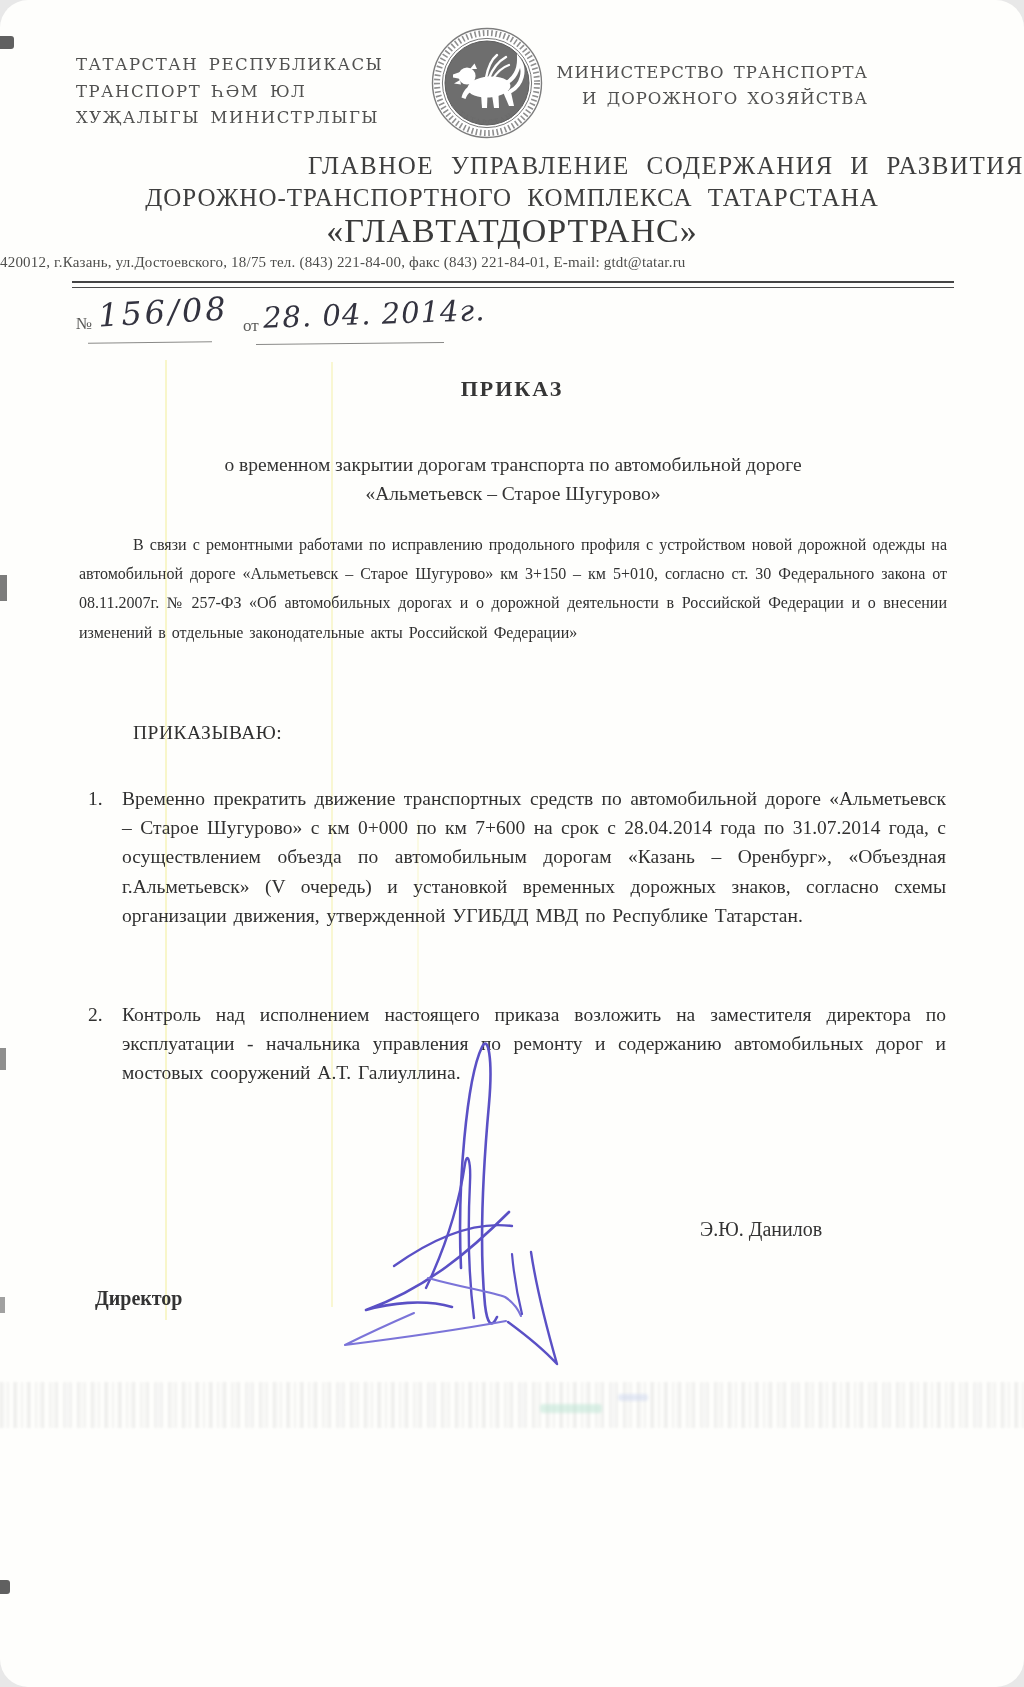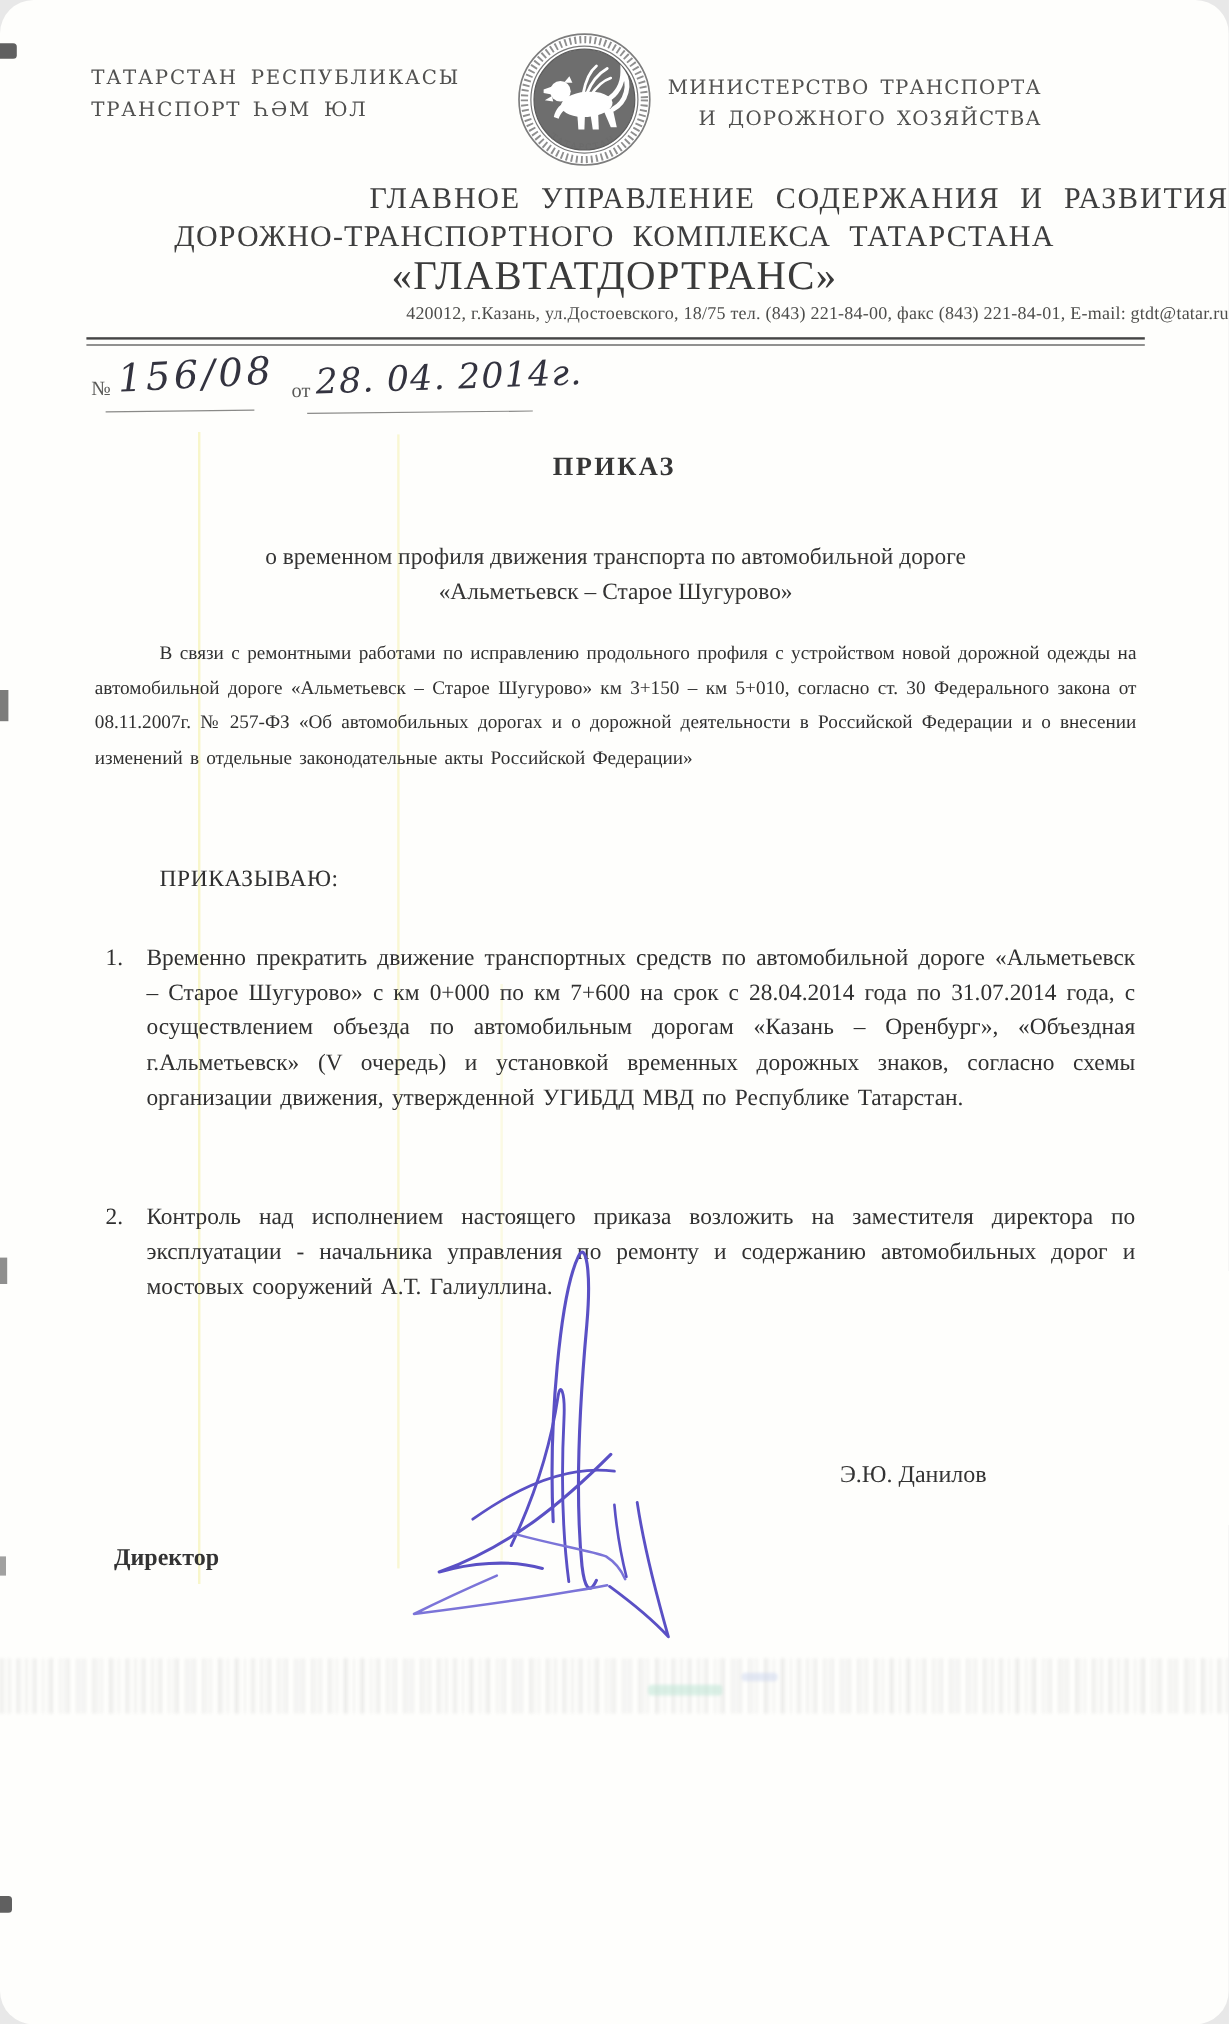--- a/index.html
+++ b/index.html
@@ -15,21 +15,21 @@
   .lh-right{position:absolute;left:552px;top:60px;width:316px;text-align:right;
     font-family:"DejaVu Serif",serif;font-size:16.5px;line-height:1.6;
     letter-spacing:1px;color:#515150;word-spacing:3px;}
   .emblem{position:absolute;left:429px;top:24px;width:116px;height:118px;}
   .org1{position:absolute;left:0;top:152px;width:100%;text-align:right;
     font-size:25px;letter-spacing:1.5px;word-spacing:9px;color:#3e3e3e;}
   .org2{position:absolute;left:0;top:184px;width:100%;text-align:center;
     font-size:25px;letter-spacing:1px;word-spacing:8px;color:#3e3e3e;}
   .org3{position:absolute;left:0;top:212px;width:100%;text-align:center;
     font-size:34px;letter-spacing:1px;color:#3a3a3a;}
-  .addr{position:absolute;left:0;top:254px;width:100%;text-align:right;
+  .addr{position:absolute;left:0;top:254px;width:100%;text-align:left;
     font-size:15px;color:#4d4d4b;letter-spacing:.2px;}
   .rule{position:absolute;left:72px;top:281px;width:882px;height:4px;
     border-top:2.5px solid #454545;border-bottom:1.5px solid #4a4a4a;}
   
   .ref-label{position:absolute;font-size:17px;color:#5a5a58;}
   .no-label{left:76px;top:314px;}
   .ot-label{left:243px;top:316px;}
   .hw{position:absolute;font-family:"DejaVu Serif",serif;font-style:italic;
     color:#33333f;white-space:nowrap;}
   .hw-num{left:98px;top:293px;font-size:32px;letter-spacing:3px;transform:rotate(-3deg);}
@@ -91,20 +91,21 @@
   <div class="speck sp2"></div>
   <div class="edge-mark em1"></div>
   <div class="edge-mark em2"></div>
   <div class="edge-mark em3"></div>
   <div class="edge-mark em4"></div>
   <div class="edge-mark em5"></div>
 
   <div class="lh-left">
     <div>ТАТАРСТАН РЕСПУБЛИКАСЫ</div>
     <div>ТРАНСПОРТ ҺӘМ ЮЛ</div>
+    <div>ХУҖАЛЫГЫ МИНИСТРЛЫГЫ</div>
   </div>
 
   <svg class="emblem" viewBox="0 0 116 118">
     <circle cx="58" cy="59" r="54.5" fill="#ffffff" stroke="#7d7d7d" stroke-width="1.4"></circle>
     <circle cx="58" cy="59" r="50" fill="none" stroke="#8f8f8f" stroke-width="6" stroke-dasharray="1.6 2.6"></circle>
     <circle cx="58" cy="59" r="44.6" fill="none" stroke="#787878" stroke-width="1"></circle>
     <circle cx="58" cy="59" r="42" fill="#6e6e6e" stroke="#5c5c5c" stroke-width="1"></circle>
 
     <g>
       <path d="M 82 67 C 93 61 97 46 90 36 C 90 46 85 55 77 59" fill="none" stroke="#ffffff" stroke-width="4" stroke-linecap="round"></path>
@@ -143,21 +144,21 @@
 
   <span class="ref-label no-label">№</span>
   <span class="hw hw-num">156/08</span>
   <div class="uline u1"></div>
   <span class="ref-label ot-label">от</span>
   <span class="hw hw-date">28. 04. 2014г.</span>
   <div class="uline u2"></div>
 
   <div class="doc-title">ПРИКАЗ</div>
   <div class="subject">
-    <div>о временном профиля движения транспорта по автомобильной дороге</div>
+    <div>о временном закрытии дорогам транспорта по автомобильной дороге</div>
     <div>«Альметьевск – Старое Шугурово»</div>
   </div>
   <div class="preamble">В связи с ремонтными работами по исправлению продольного профиля с устройством новой дорожной одежды на автомобильной дороге «Альметьевск – Старое Шугурово» км 3+150 – км 5+010, согласно ст. 30 Федерального закона от 08.11.2007г. № 257-ФЗ «Об автомобильных дорогах и о дорожной деятельности в Российской Федерации и о внесении изменений в отдельные законодательные акты Российской Федерации»</div>
   <div class="command">ПРИКАЗЫВАЮ:</div>
 
   <div class="list-item item1">
     <span class="item-num">1.</span>
     <span class="item-text">Временно прекратить движение транспортных средств по автомобильной дороге «Альметьевск – Старое Шугурово» с км 0+000 по км 7+600 на срок с 28.04.2014 года по 31.07.2014 года, с осуществлением объезда по автомобильным дорогам «Казань – Оренбург», «Объездная г.Альметьевск» (V очередь) и установкой временных дорожных знаков, согласно схемы организации движения, утвержденной УГИБДД МВД по Республике Татарстан.</span>
   </div>
   <div class="list-item item2">

